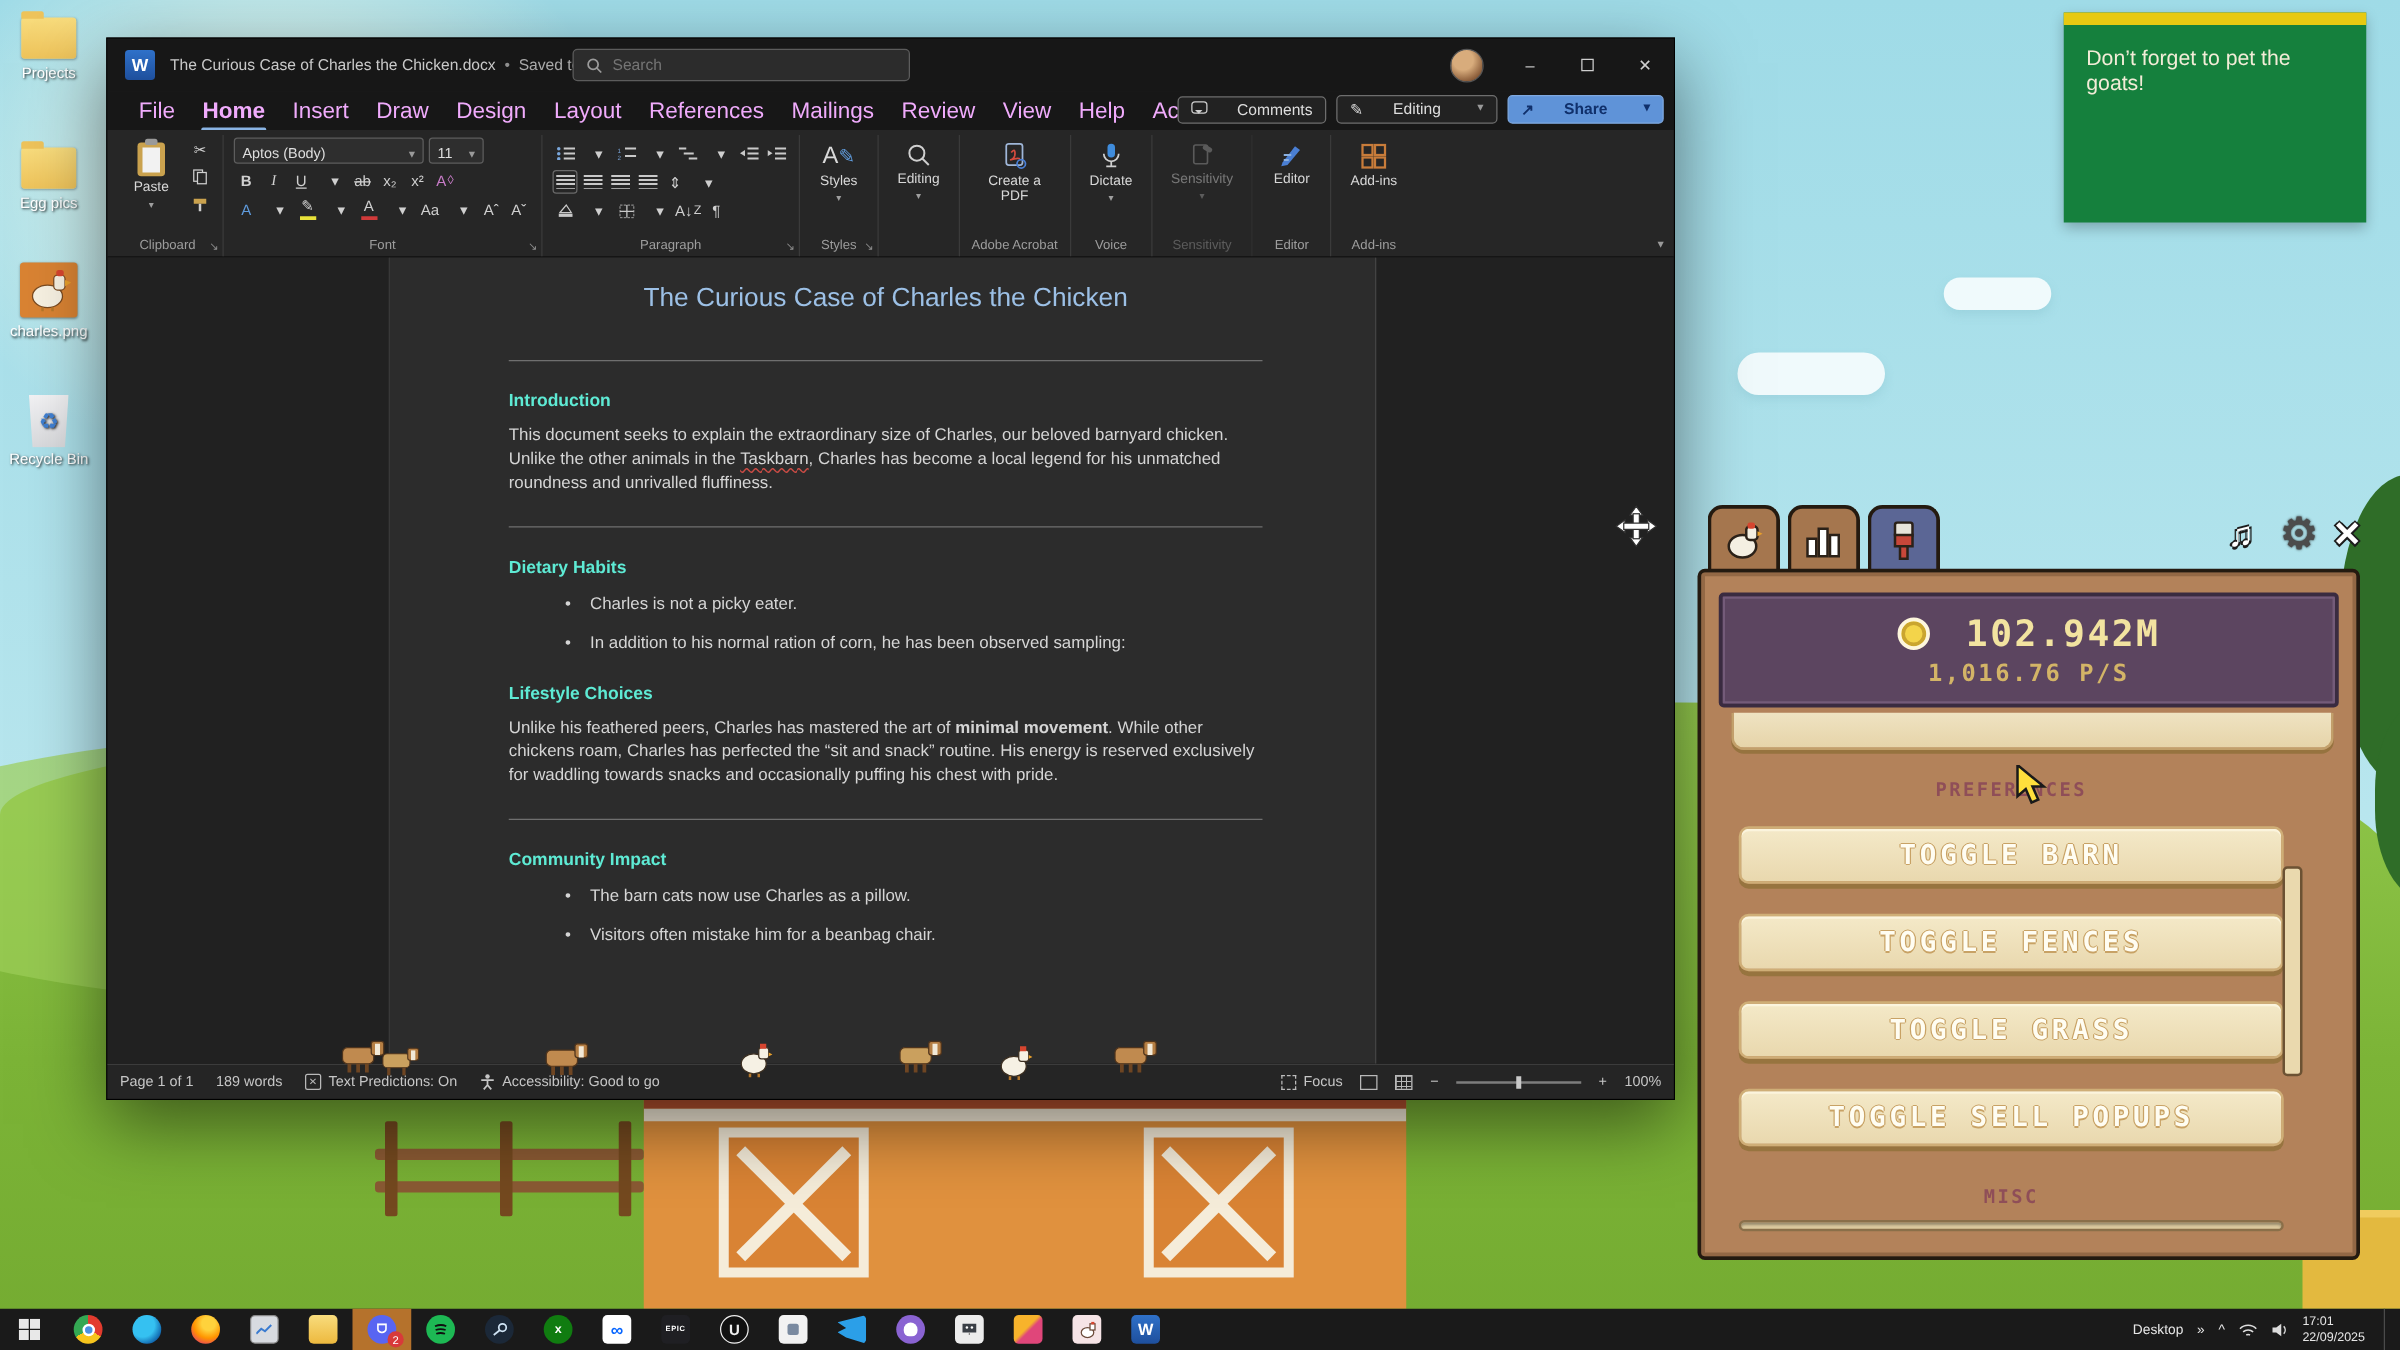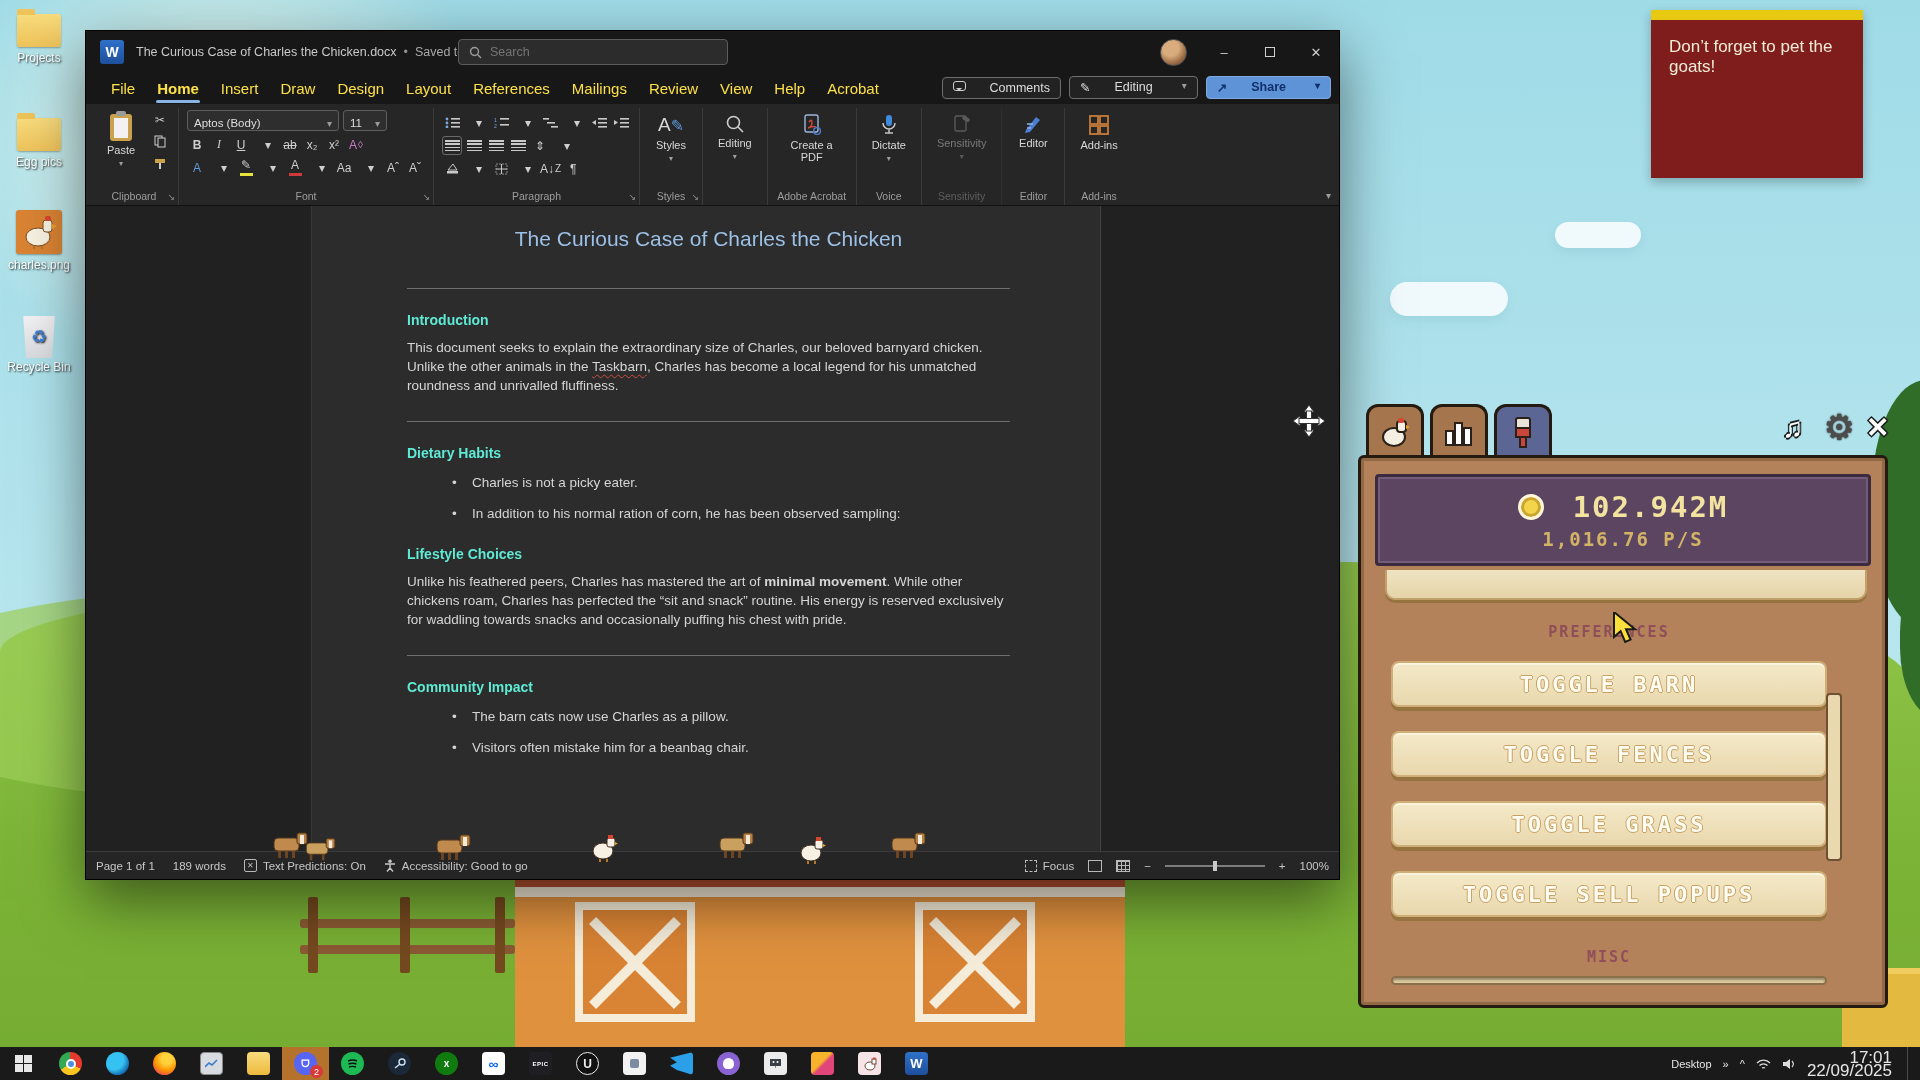--- a/index.html
+++ b/index.html
@@ -27,40 +27,40 @@
 
   
   .dicon{position:absolute;width:66px;text-align:center;color:#fff;font-size:12px;text-shadow:1px 1px 2px rgba(0,0,0,.85);cursor:default}
   .folder{width:44px;height:33px;background:linear-gradient(#f8dc7d,#eec35a);border-radius:3px;margin:0 auto 4px;position:relative;box-shadow:0 1px 2px rgba(0,0,0,.3)}
   .folder:before{content:"";position:absolute;left:0;top:-5px;width:18px;height:6px;background:#eec35a;border-radius:2px 2px 0 0}
   .folder .page{position:absolute;right:4px;top:-8px;width:22px;height:30px;background:#fdfdfb;border:1px solid #cfcfc8;transform:rotate(4deg)}
   .thumb{width:46px;height:44px;margin:0 auto 4px;background:#d98333;border-radius:3px;display:flex;align-items:center;justify-content:center;box-shadow:0 1px 2px rgba(0,0,0,.35)}
   .bin{width:36px;height:42px;margin:0 auto 2px;position:relative;background:linear-gradient(#f2f2f4,#d9dadd);clip-path:polygon(6% 0,94% 0,86% 100%,14% 100%);display:flex;align-items:center;justify-content:center;color:#3f7fd1;font-size:18px}
 
   
-  .note{position:absolute;left:1651px;top:10px;width:212px;height:168px;background:#7f1d1d;box-shadow:0 4px 10px rgba(0,0,0,.25)}
+  .note{position:absolute;left:1651px;top:10px;width:242px;height:168px;background:#15803d;box-shadow:0 4px 10px rgba(0,0,0,.25)}
   .note .bar{height:10px;background:#e7c912}
   .note .txt{padding:17px 18px;font-size:17px;color:#f2ecd7}
 
   
   .win{position:absolute;left:85px;top:30px;width:1255px;height:850px;background:#1f1f1f;border:1px solid #000;
        box-shadow:0 20px 55px rgba(0,0,0,.5);display:flex;flex-direction:column;z-index:5}
   .titlebar{height:42px;background:#171717;display:flex;align-items:center;padding:0 0 0 14px;position:relative;color:#c9c9c9;font-size:12.5px}
   .wlogo{width:24px;height:24px;background:linear-gradient(#2f71c9,#1e4f9c);border-radius:3px;color:#fff;font-weight:bold;
          display:flex;align-items:center;justify-content:center;font-size:14px;margin-right:12px}
   .tsep{margin:0 7px;color:#8f8f8f} .saved{color:#a9a9a9} .chev{color:#9a9a9a;font-size:10px;margin-left:5px}
   .searchbox{position:absolute;left:372px;top:8px;width:270px;height:26px;background:#2c2c2c;border:1px solid #5c5c5c;border-radius:4px;
              display:flex;align-items:center;gap:8px;padding:0 10px;color:#9c9c9c}
   .searchbox input{background:transparent;border:0;outline:0;color:#bdbdbd;font-size:12.5px;width:200px}
   .tbright{position:absolute;right:0;top:0;height:42px;display:flex;align-items:center}
   .avatar{width:27px;height:27px;border-radius:50%;background:radial-gradient(circle at 38% 32%,#dcb astronom,#caa071 0 35%,#8a5c39 75%);background:radial-gradient(circle at 38% 32%,#d8ac7c 0 35%,#8a5c39 75%);margin-right:14px;border:1px solid #555}
   .wctl{width:46px;height:42px;display:flex;align-items:center;justify-content:center;color:#cfcfcf;font-size:13px}
   .wctl.max span{width:10px;height:10px;border:1px solid #cfcfcf;display:block}
   .menubar{height:31px;background:#171717;display:flex;align-items:center;padding:0 14px;gap:0;position:relative}
-  .mtab{padding:6px 11px;font-size:15px;color:#fde047;position:relative}
+  .mtab{padding:6px 11px;font-size:18px;color:#f0abfc;position:relative}
   .mtab.active{font-weight:bold}
   .mtab.active:after{content:"";position:absolute;left:10px;right:10px;bottom:0;height:3px;background:#8ab4e4;border-radius:2px}
   .mright{position:absolute;right:8px;top:3px;display:flex;gap:8px;align-items:center}
   .pillbtn{display:flex;align-items:flex-start;gap:24px;border:1px solid #6e6e6e;border-radius:4px;padding:3px 10px;color:#dedede;font-size:12.5px;background:#222}
   .pillbtn.share{background:#5f93d8;border-color:#7fa9e0;color:#10306b;font-weight:bold}
   .bubble{width:13px;height:10px;border:1.5px solid #cfcfcf;border-radius:3px;position:relative}
   .bubble:after{content:"";position:absolute;left:2px;bottom:-4px;border:3px solid transparent;border-top-color:#cfcfcf}
 
   .ribbon{height:102px;background:#262626;border-bottom:1px solid #101010;display:flex;padding:4px 4px 0;position:relative}
   .rgroup{position:relative;padding:2px 8px 18px;border-right:1px solid #3a3a3a;display:flex;gap:6px;align-items:flex-start}
@@ -140,21 +140,21 @@
   .gamecursor{position:absolute;left:1612px;top:612px;z-index:40}
 
   
   .taskbar{position:absolute;left:0;top:1047px;width:1920px;height:33px;background:#1a1a1a;display:flex;align-items:center;z-index:50;color:#e6e6e6}
   .tslot{width:47px;height:33px;display:flex;align-items:center;justify-content:center;position:relative;flex:0 0 auto}
   .tslot.hl{background:#b5722c}
   .ti{width:23px;height:23px;border-radius:4px;display:flex;align-items:center;justify-content:center;font-size:10px;font-weight:bold}
   .round{border-radius:50%}
   .badge{position:absolute;right:6px;bottom:2px;background:#d83a3a;color:#fff;font-size:9px;width:13px;height:13px;border-radius:50%;display:flex;align-items:center;justify-content:center}
   .tray{margin-left:auto;display:flex;align-items:center;gap:11px;padding-right:8px;font-size:11px}
-  .clock{text-align:right;line-height:13px;font-size:17px}
+  .clock{text-align:left;line-height:13px;font-size:10px}
   .showdesk{width:5px;height:33px;border-left:1px solid #4a4a4a;margin-left:4px}
 </style>
 </head>
 <body>
 
 <div class="sun"></div>
 <div class="cloud" style="left:1390px;top:282px;width:118px;height:34px"></div>
 <div class="cloud" style="left:1555px;top:222px;width:86px;height:26px"></div>
 <div class="grass"></div>
 <div class="hill"></div>

